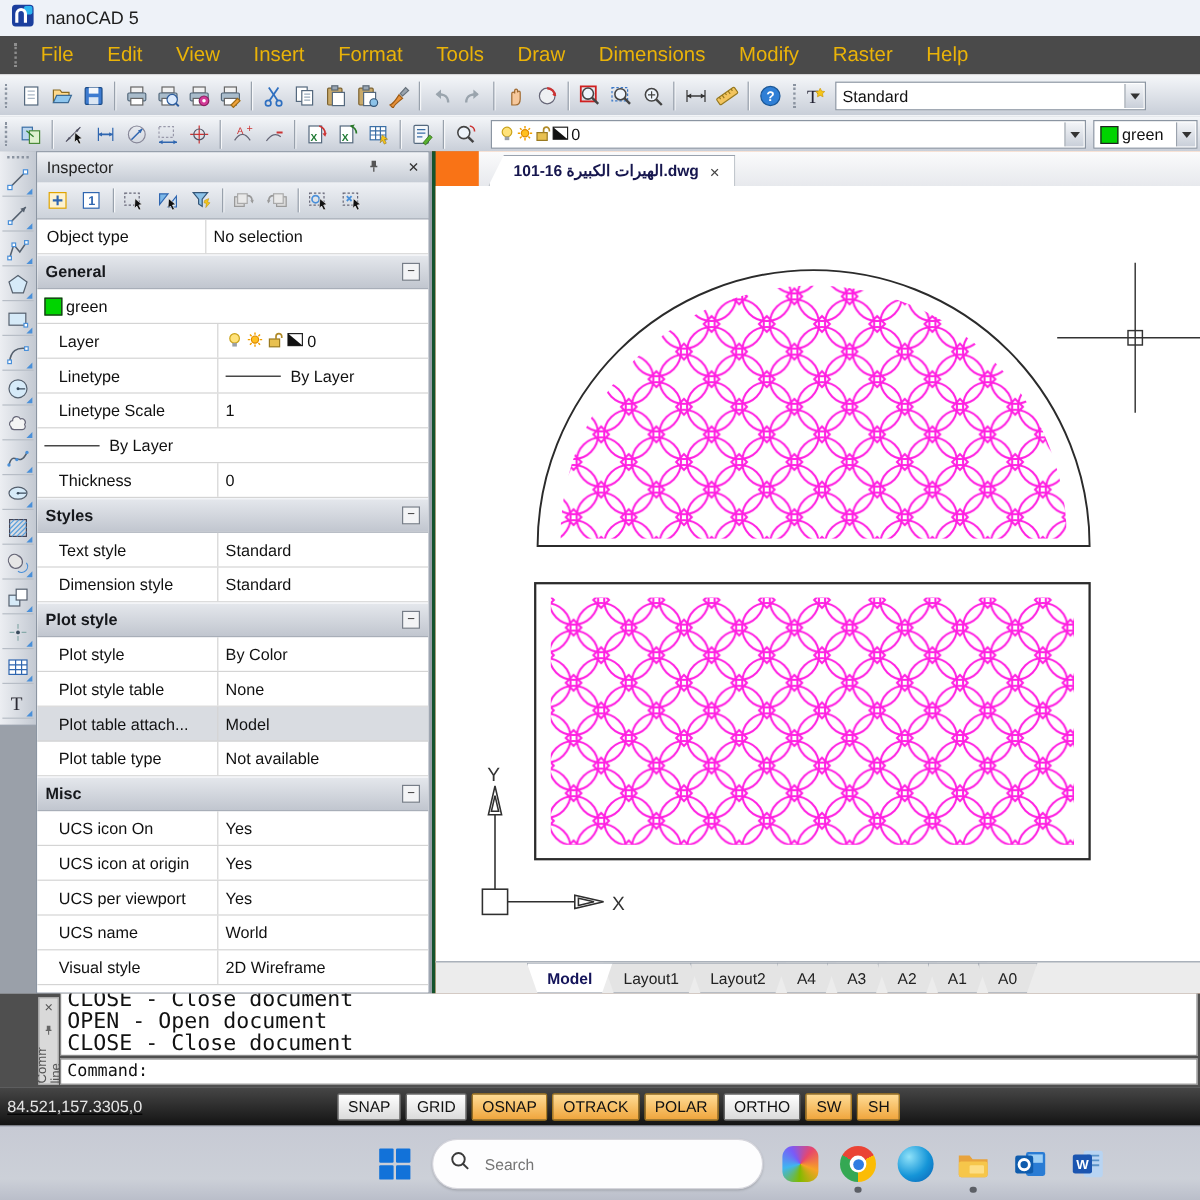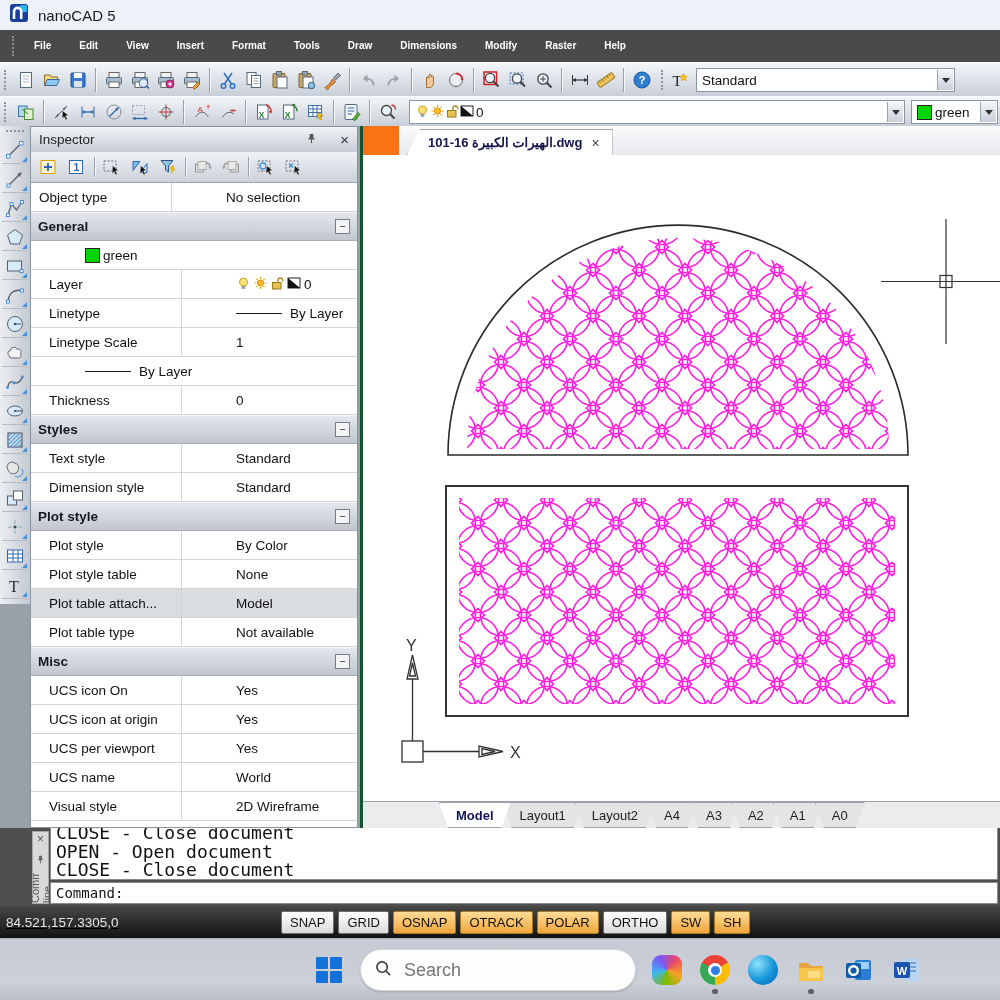--- a/index.html
+++ b/index.html
@@ -8,21 +8,21 @@
 
   
   .titlebar{position:absolute;top:0;left:0;right:0;height:30px;background:#eef2f8;
     display:flex;align-items:center;gap:9px;padding-left:9px;}
   .title-text{font-size:15px;color:#1c1c1c;}
 
   
   .menubar{position:absolute;top:30px;left:0;right:0;height:32px;background:#4a4a4a;
     display:flex;align-items:center;padding-left:6px;}
   .menubar .grip{border-left:2px dotted #8f8f8f;height:20px;margin:0 6px;}
-  .menu-item{color:#ffffff;font-size:10px;font-weight:700;padding:0 14px;line-height:32px;}
+  .menu-item{color:#eab308;font-size:17px;font-weight:400;padding:0 14px;line-height:32px;}
 
   
   .toolbar{position:absolute;left:0;right:0;background:linear-gradient(#f4f6f9,#c7cdd7);
     border-top:1px solid #fdfdfe;border-bottom:1px solid #9aa2ad;display:flex;align-items:center;}
   .tb1{top:62px;height:34px;}
   .tb2{top:96px;height:30px;}
   .grip{border-left:2px dotted #8a93a0;height:20px;margin:0 4px;}
   .tgroups{display:flex;align-items:center;}
   .tgroup{display:flex;align-items:center;gap:1px;padding:0 3px;}
   .tsep{width:1px;height:24px;background:#98a1ac;box-shadow:1px 0 0 #f6f7f9;margin:0 2px;}
@@ -57,21 +57,21 @@
   .insp-title .spacer{flex:1;}
   .insp-close{font-size:15px;color:#333;line-height:15px;}
   .insp-toolbar{height:30px;background:linear-gradient(#eff1f5,#ccd2da);display:flex;align-items:center;
     gap:2px;padding:0 5px;border-bottom:1px solid #9aa2ad;}
   .iicon{width:26px;height:24px;display:flex;align-items:center;justify-content:center;}
   .isep{width:1px;height:20px;background:#98a1ac;box-shadow:1px 0 0 #f6f7f9;margin:0 2px;}
   .prop-grid{flex:1;background:#fff;font-size:13.5px;overflow:hidden;}
   .pr{display:flex;height:28px;border-bottom:1px solid #d4d4d4;}
   .plabel{width:132px;padding-left:18px;display:flex;align-items:center;border-right:1px solid #d4d4d4;color:#111;}
   .pr.top .plabel{padding-left:8px;}
-  .pval{flex:1;display:flex;align-items:center;gap:3px;padding-left:6px;color:#111;margin-left:48px;}
+  .pval{flex:1;display:flex;align-items:center;gap:3px;padding-left:6px;color:#111;}
   .pr.hl{background:#d9dce1;}
   .ph{display:flex;height:27px;align-items:center;padding:0 7px;font-weight:bold;color:#16181c;
     background:linear-gradient(#e4e7ec,#c1c6cf);border-bottom:1px solid #a8aeb8;border-top:1px solid #f2f4f7;}
   .ph .minus{margin-left:auto;width:13px;height:13px;border:1px solid #767d88;background:#f3f4f6;
     font-size:11px;line-height:12px;text-align:center;font-weight:normal;color:#333;}
   .linesample{width:46px;border-top:1.7px solid #1b1b1b;margin-right:5px;}
 
   
   .drawing{position:absolute;left:360px;top:0;right:0;height:702px;background:#f97316;border-left:3px solid #14532d;padding-left:36px;}
   .doc-tabbar{height:29px;background:linear-gradient(#fbfbfc,#e7e9ed);border-bottom:1px solid #b5bac2;
@@ -112,21 +112,21 @@
   .toggle.on{background:linear-gradient(#ffdc96,#efa53c);border-color:#a87b22;}
 
   
   .taskbar{position:absolute;top:938px;left:0;right:0;height:62px;
     background:linear-gradient(#c7cad4,#ccd0d8 70%,#b9bdc9);border-top:1px solid #a9adbb;}
   .tb-items{position:absolute;left:312px;top:8px;height:46px;display:flex;align-items:center;gap:14px;}
   .start{display:grid;grid-template-columns:12px 12px;grid-template-rows:12px 12px;gap:2px;}
   .start div{background:#1272d9;border-radius:1px;}
   .search-pill{width:276px;height:42px;border-radius:21px;background:#fdfdfe;border:1px solid #d5d5dc;
     box-shadow:0 1px 2px rgba(0,0,0,.18);display:flex;align-items:center;gap:10px;padding-left:14px;box-sizing:border-box;}
-  .search-pill input{border:none;outline:none;background:transparent;font-size:18px;color:#3a3a3a;
+  .search-pill input{border:none;outline:none;background:transparent;font-size:13px;color:#3a3a3a;
     font-family:"Liberation Sans",sans-serif;width:190px;}
   .tb-icon{width:34px;height:34px;position:relative;display:flex;align-items:center;justify-content:center;}
   .run-dot{position:absolute;bottom:-7px;left:50%;transform:translateX(-50%);width:6px;height:5px;
     border-radius:3px;background:#5c5f66;}
   .chrome-ball{width:30px;height:30px;border-radius:50%;position:relative;
     background:conic-gradient(from -60deg,#ea4335 0 33.3%,#fbbc05 0 66.6%,#34a853 0 100%);}
   .chrome-ball::before{content:"";position:absolute;inset:8px;background:#fff;border-radius:50%;}
   .chrome-ball::after{content:"";position:absolute;inset:10.5px;background:#2f7de1;border-radius:50%;}
   .copilot-ball{width:30px;height:30px;border-radius:9px;
     background:conic-gradient(from 40deg,#e8476b,#f7a325,#7fba00,#3fb6f0,#7a5af8,#e8476b);}

